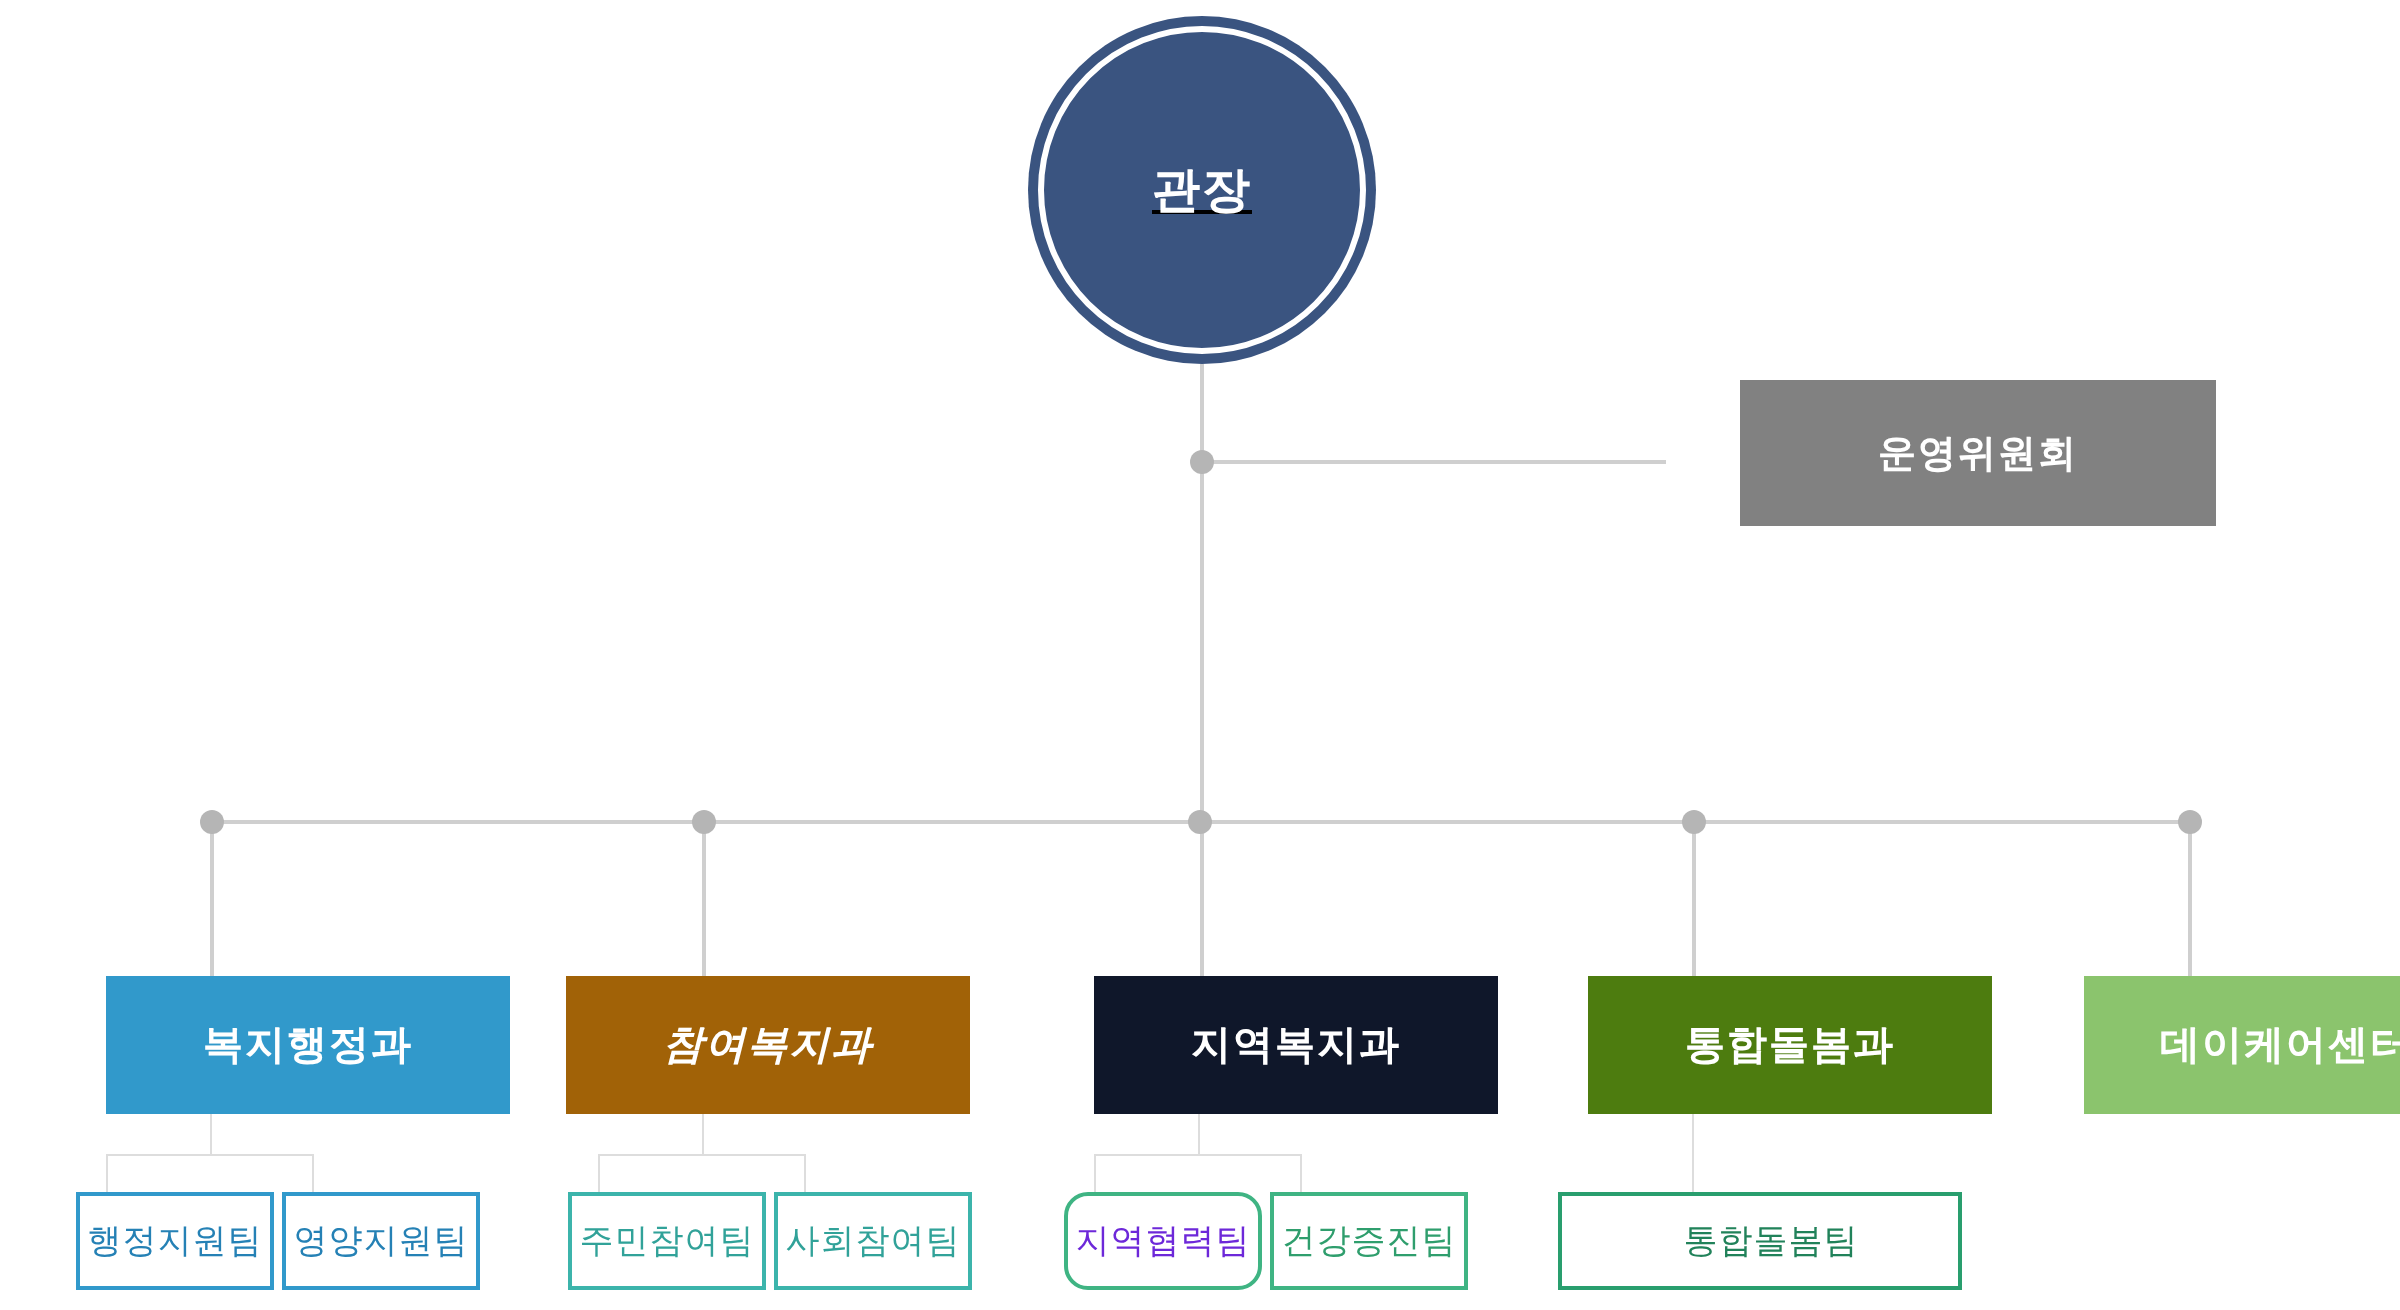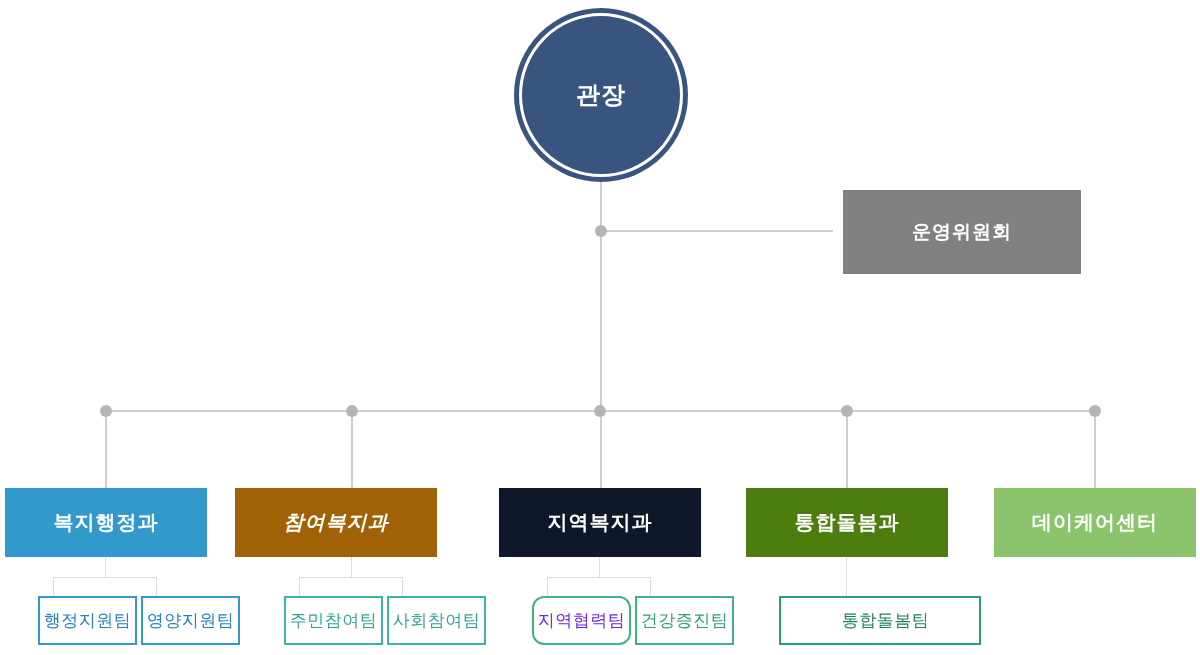--- a/index.html
+++ b/index.html
@@ -14,30 +14,30 @@
   }
   .director-ring { position: absolute; inset: 5px; border: 3px solid #ffffff; border-radius: 50%; }
   .director-label { position: relative; color: #ffffff; font-size: 24px; font-weight: bold; letter-spacing: 1px; }
 
   
   .h-line, .v-line { position: absolute; }
   .dot { position: absolute; width: 12px; height: 12px; border-radius: 50%; }
 
   
   .committee {
-    position: absolute; left: 843px; top: 190px; width: 238px; height: 84px;
+    position: absolute; left: 870px; top: 190px; width: 238px; height: 73px;
     display: flex; align-items: center; justify-content: center;
     color: #ffffff; font-size: 19px; font-weight: bold; letter-spacing: 1px;
   }
 
   
   .dept {
     position: absolute; top: 488px; width: 202px; height: 69px;
     display: flex; align-items: center; justify-content: center;
-    color: #ffffff; font-size: 20px; font-weight: bold; letter-spacing: 1px;
+    color: #ffffff; font-size: 20px; font-weight: bold; letter-spacing: 1px; margin-left: 48px;
   }
 
   
   .team {
     position: absolute; top: 596px; height: 49px; background: #ffffff;
     border: 2px solid; display: flex; align-items: center; justify-content: center;
     font-size: 17px; font-weight: 500; letter-spacing: 0.5px; margin-left: 34px;
   }
 </style>
 </head>
@@ -56,21 +56,21 @@
   <div class="v-line" style="left: 846px; top: 411px; width: 2px; height: 77px; background: rgb(207, 207, 207);"></div>
   <div class="v-line" style="left: 1094px; top: 411px; width: 2px; height: 77px; background: rgb(207, 207, 207);"></div>
 
   <div class="dot" style="left: 595px; top: 225px; background: rgb(181, 181, 181);"></div>
   <div class="dot" style="left: 100px; top: 405px; background: rgb(181, 181, 181);"></div>
   <div class="dot" style="left: 346px; top: 405px; background: rgb(181, 181, 181);"></div>
   <div class="dot" style="left: 594px; top: 405px; background: rgb(181, 181, 181);"></div>
   <div class="dot" style="left: 841px; top: 405px; background: rgb(181, 181, 181);"></div>
   <div class="dot" style="left: 1089px; top: 405px; background: rgb(181, 181, 181);"></div>
 
-  <div class="director" style="background: rgb(58, 84, 128);">
+  <div class="director" style="background: rgb(58, 84, 128); text-decoration: underline;">
     <div class="director-ring"></div>
     <span class="director-label">관장</span>
   </div>
 
   <div class="committee" style="background: rgb(129, 129, 129);">
     <span>운영위원회</span>
   </div>
 
   <div class="dept" style="left: 5px; background: rgb(49, 153, 203);">
     <span>복지행정과</span>

